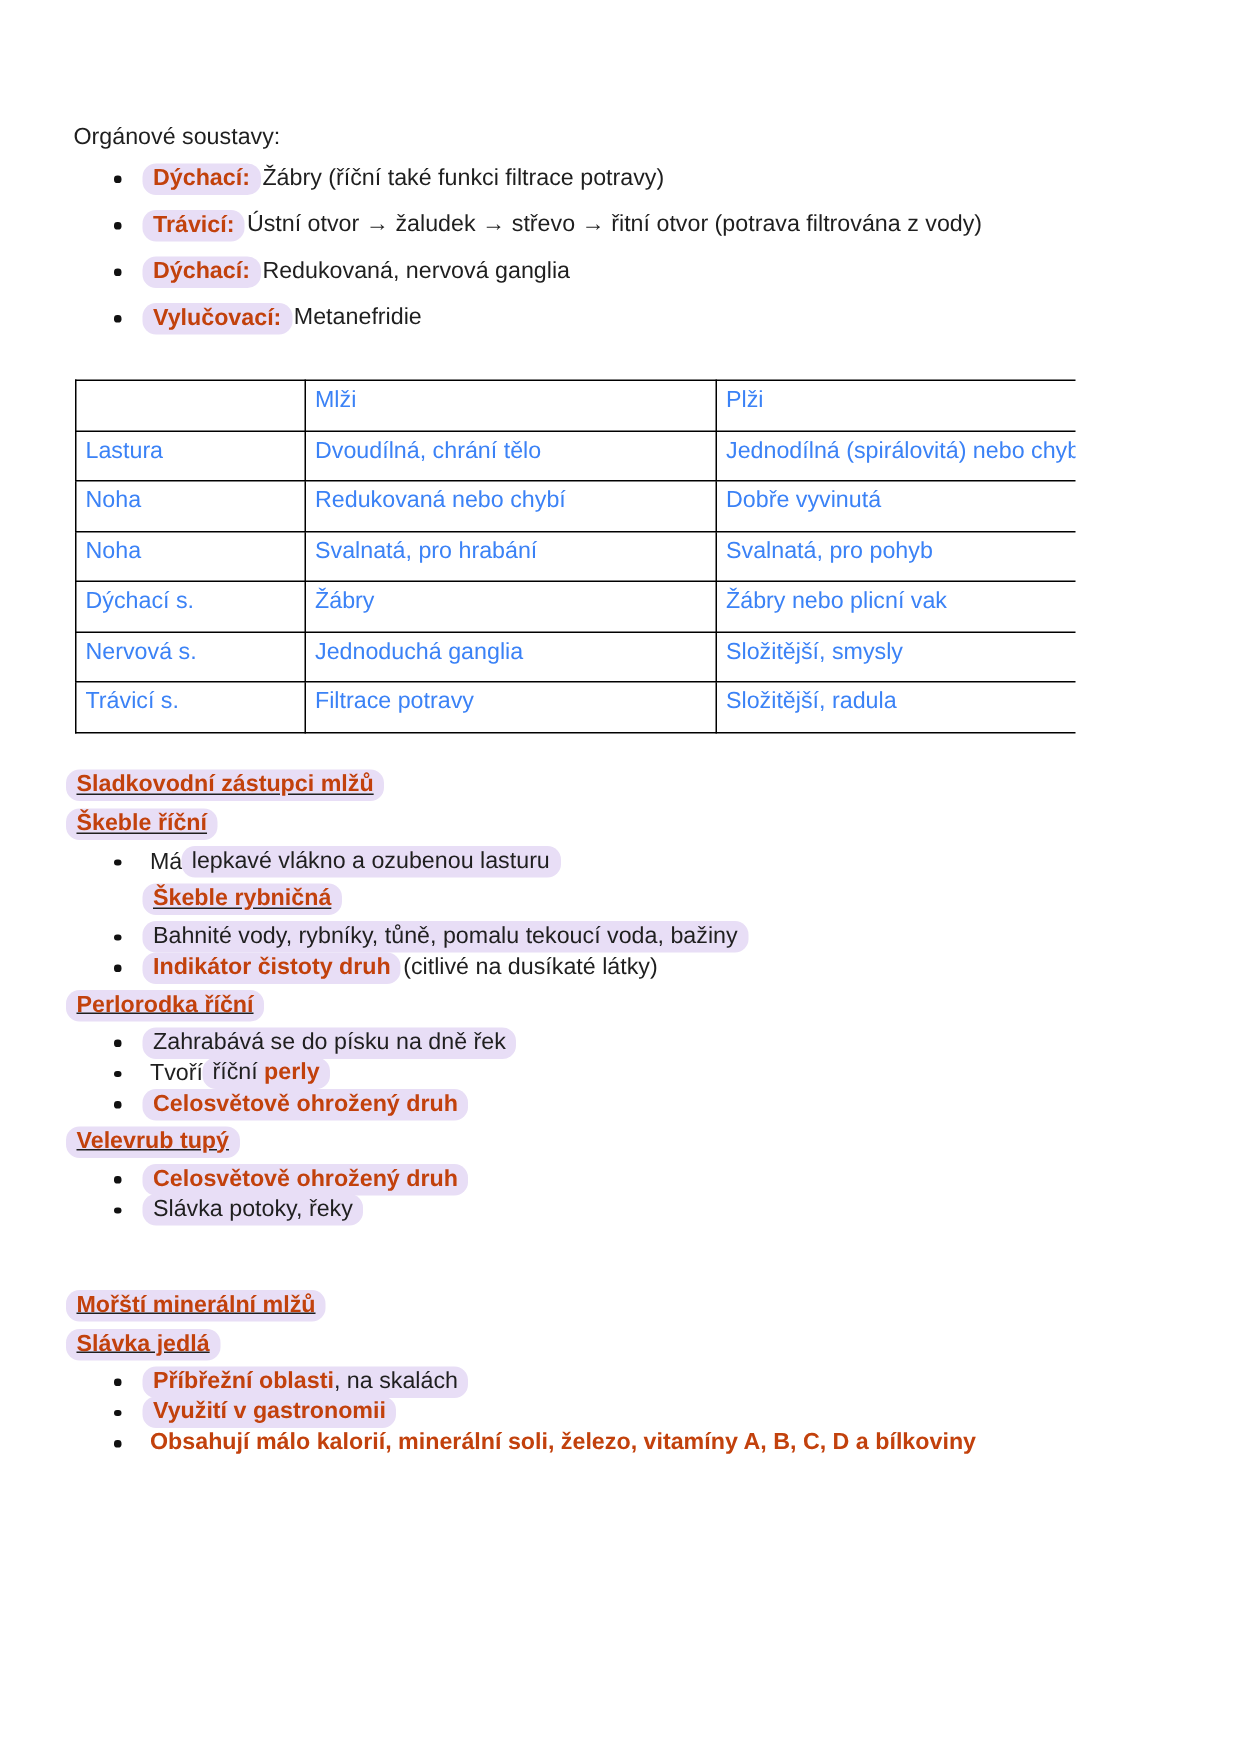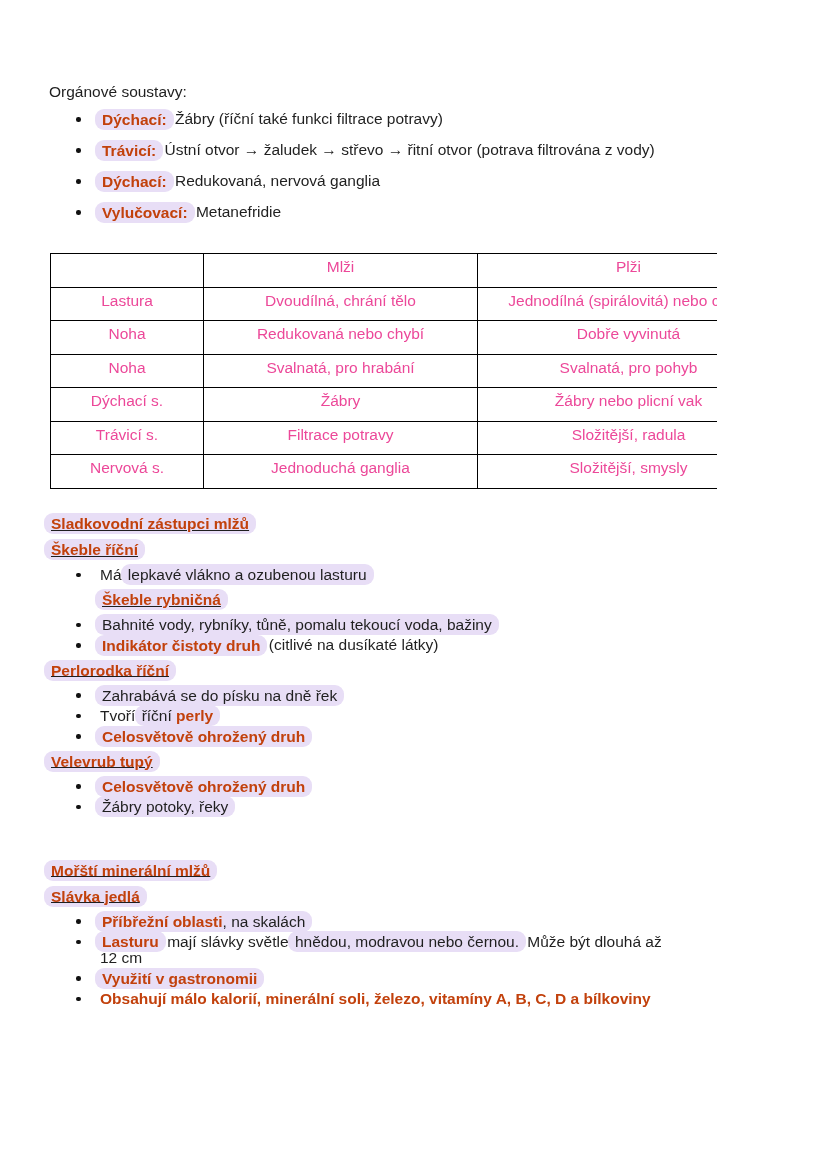--- a/index.html
+++ b/index.html
@@ -29,22 +29,22 @@
   ul.blist>li::before{
     content:"";position:absolute;left:27px;top:6px;
     width:4.5px;height:4.5px;border-radius:50%;background:#111;
   }
   ul.intro>li{margin-bottom:15px;}
   table.cmp{
     border-collapse:collapse;
     table-layout:fixed;
     width:729px;
     margin:33px 0 26px 1px;
-    text-align:center;
-    color:#ec4899;
+    text-align:left;
+    color:#3b82f6;
   }
   .cmp th,.cmp td{
     border:1.5px solid #000;
     font-weight:normal;
     vertical-align:top;
     box-sizing:border-box;
     height:33.5px;
     padding:5px 6px 9px 6px;
   }
   .blocks .h{margin:8px 0 9px 0;line-height:17px;text-decoration:underline;}
@@ -94,28 +94,28 @@
           <td>Noha</td>
           <td>Svalnatá, pro hrabání</td>
           <td>Svalnatá, pro pohyb</td>
         </tr>
         <tr>
           <td>Dýchací s.</td>
           <td>Žábry</td>
           <td>Žábry nebo plicní vak</td>
         </tr>
         <tr>
+          <td>Nervová s.</td>
+          <td>Jednoduchá ganglia</td>
+          <td>Složitější, smysly</td>
+        </tr>
+        <tr>
           <td>Trávicí s.</td>
           <td>Filtrace potravy</td>
           <td>Složitější, radula</td>
-        </tr>
-        <tr>
-          <td>Nervová s.</td>
-          <td>Jednoduchá ganglia</td>
-          <td>Složitější, smysly</td>
         </tr>
       </tbody>
   </table>
 
   <div class="blocks">
       <div class="h"><span class="hl"><span class="b">Sladkovodní zástupci mlžů</span></span></div>
       <div class="h"><span class="hl"><span class="b">Škeble říční</span></span></div>
       <ul class="blist">
         <li><span>Má </span><span class="hl"><span>lepkavé vlákno a ozubenou lasturu</span></span></li>
       </ul>
@@ -126,25 +126,24 @@
       </ul>
       <div class="h"><span class="hl"><span class="b">Perlorodka říční</span></span></div>
       <ul class="blist">
         <li><span class="hl"><span>Zahrabává se do písku na dně řek</span></span></li>
         <li><span>Tvoří </span><span class="hl"><span>říční </span><span class="b">perly</span></span></li>
         <li><span class="hl"><span class="b">Celosvětově ohrožený druh</span></span></li>
       </ul>
       <div class="h"><span class="hl"><span class="b">Velevrub tupý</span></span></div>
       <ul class="blist">
         <li><span class="hl"><span class="b">Celosvětově ohrožený druh</span></span></li>
-        <li><span class="hl"><span>Žábry potoky, řeky</span></span></li>
+        <li><span class="hl"><span>Slávka potoky, řeky</span></span></li>
       </ul>
       <div class="spacer"></div>
       <div class="h"><span class="hl"><span class="b">Mořští minerální mlžů</span></span></div>
       <div class="h"><span class="hl"><span class="b">Slávka jedlá</span></span></div>
       <ul class="blist">
         <li><span class="hl"><span class="b">Příbřežní oblasti</span><span>, na skalách</span></span></li>
-        <li><span class="hl"><span class="b">Lasturu</span></span><span> mají slávky světle </span><span class="hl"><span>hnědou, modravou nebo černou.</span></span><span> Může být dlouhá až 12 cm</span></li>
         <li><span class="hl"><span class="b">Využití v gastronomii</span></span></li>
         <li><span class="b">Obsahují málo kalorií, minerální soli, železo, vitamíny A, B, C, D a bílkoviny</span></li>
       </ul>
     </div>
 </div>
 
 </body></html>

